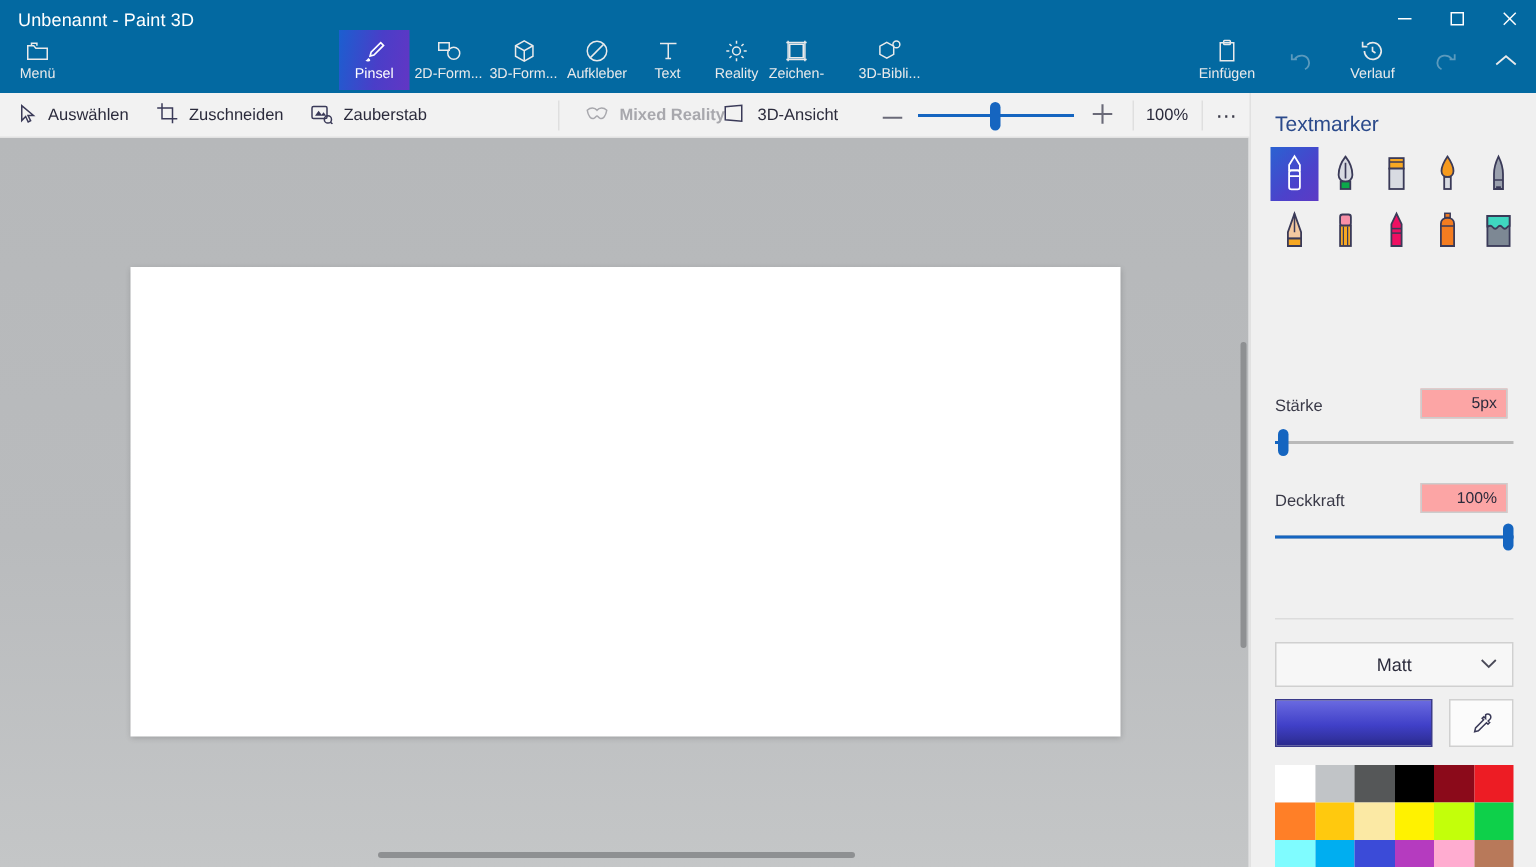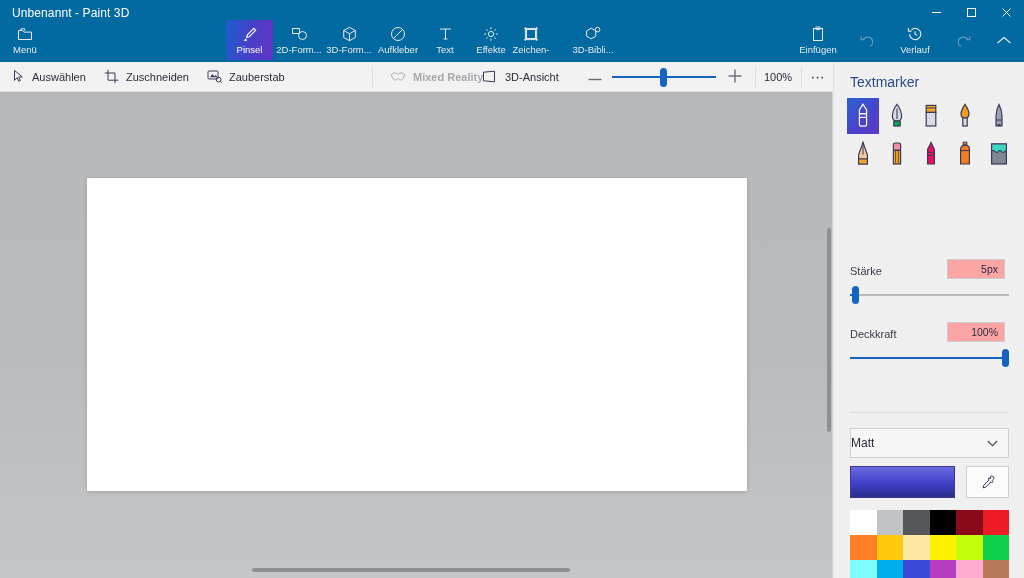--- a/index.html
+++ b/index.html
@@ -140,21 +140,21 @@
   .slider .thumb {
     position:absolute; top:-8px; width:7px; height:18px; border-radius:4px; background:#1565c0;
   }
 
   .divider {
     position:absolute; left: 16px; width: 159px; height:1px; background:#dcdcdc;
   }
   .dropdown {
     position:absolute; left: 16px; height: 30px; width: 159px;
     background:#f7f7f7; border:1px solid #d0d0d0;
-    display:flex; align-items:center; 
+    display:flex; align-items:center; justify-content:center;
     font-size: 12px; color:#2b2b3c; cursor:default;
   }
   .dropdown .chev { position:absolute; right:10px; color:#4a4a58; font-size:10px; }
 
   .colorcurrent {
     position:absolute; left: 16px; width: 105px; height: 32px;
     border: 1px solid #3a3a8a;
   }
   .eyedropper {
     position:absolute; width: 43px; height: 32px;
@@ -265,21 +265,21 @@
                 <line x1="8" y1="12.8" x2="8" y2="14.8"></line>
                 <line x1="1.2" y1="8" x2="3.2" y2="8"></line>
                 <line x1="12.8" y1="8" x2="14.8" y2="8"></line>
                 <line x1="3.3" y1="3.3" x2="4.7" y2="4.7"></line>
                 <line x1="11.3" y1="11.3" x2="12.7" y2="12.7"></line>
                 <line x1="12.7" y1="3.3" x2="11.3" y2="4.7"></line>
                 <line x1="4.7" y1="11.3" x2="3.3" y2="12.7"></line>
               </g>
             </svg>
         </span>
-        <span class="lbl">Effekte</span>
+        <span class="lbl">Reality</span>
       </div>
 
       <div class="tab" style="left:507px;width:48px">
         <span class="ic">
           <svg width="16" height="16" viewBox="0 0 16 16">
               <rect x="3.5" y="3.5" width="9" height="9" fill="none" stroke="#e9eaeb" stroke-width="1"></rect>
               <g stroke="#e9eaeb" stroke-width="1">
                 <line x1="1.2" y1="2.4" x2="14.8" y2="2.4"></line>
                 <line x1="1.2" y1="13.6" x2="14.8" y2="13.6"></line>
                 <line x1="2.4" y1="1.2" x2="2.4" y2="14.8"></line>

